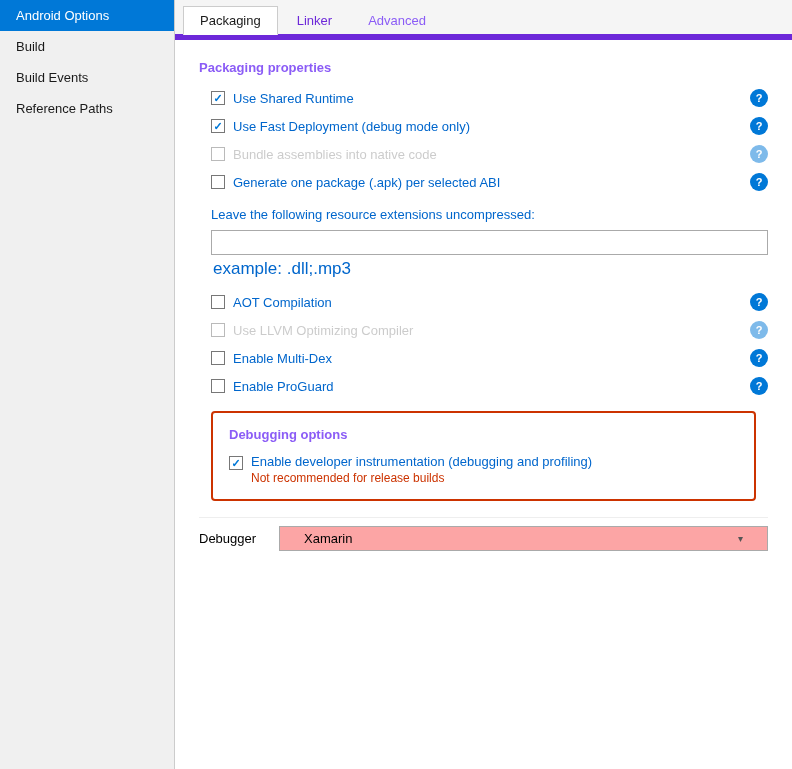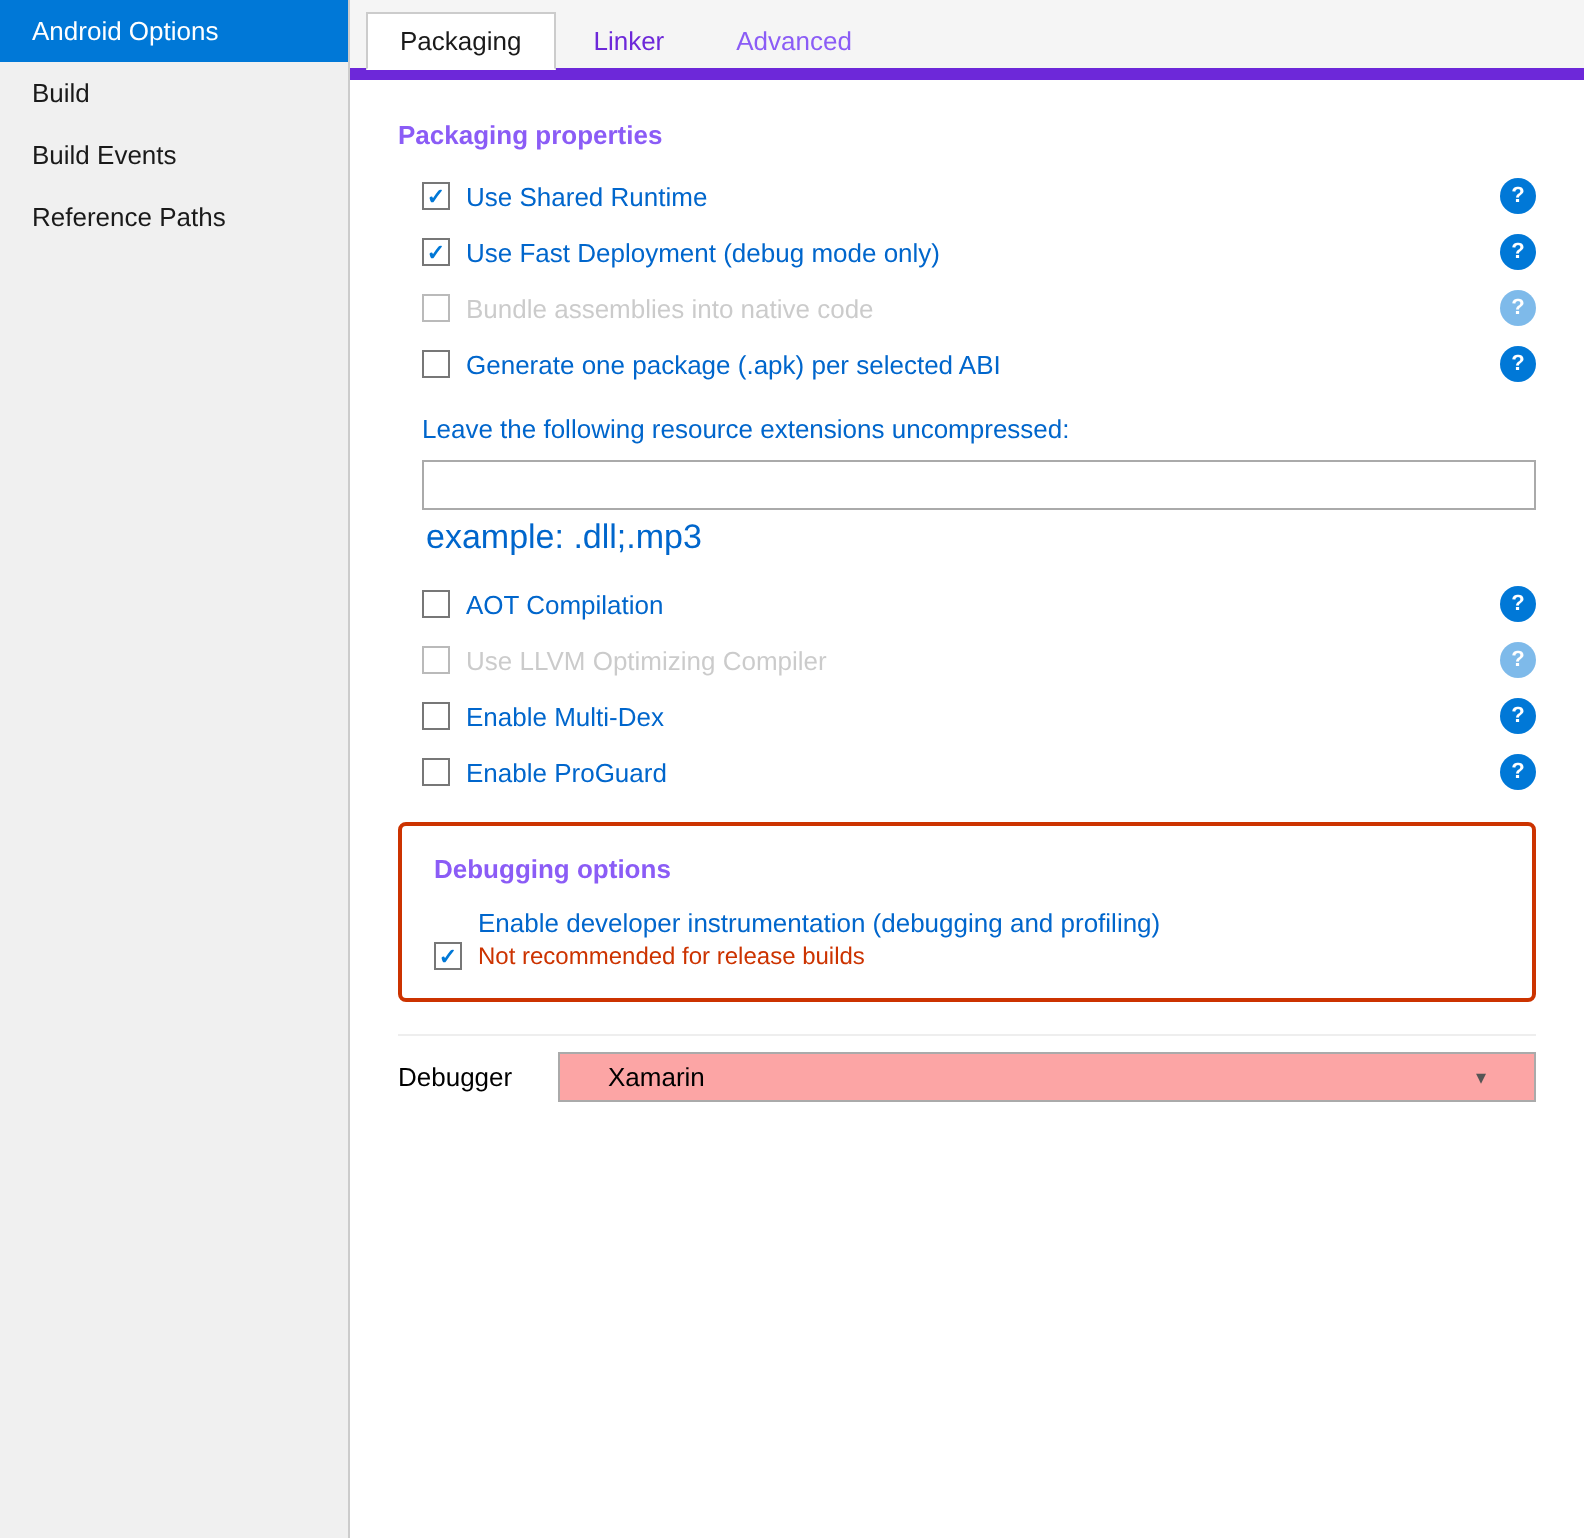--- a/index.html
+++ b/index.html
@@ -172,28 +172,28 @@
 
     .divider-section {
       margin-top: 14px;
     }
 
     
     .debug-box {
       border: 2px solid #cc3300;
       border-radius: 4px;
       padding: 14px 16px;
-      margin: 16px 0;
+      margin: 16px 12px;
     }
     .debug-box .section-title {
       margin-bottom: 12px;
     }
     .debug-option-row {
       display: flex;
-      align-items: flex-end;
+      align-items: flex-start;
     }
     .debug-option-text {
       display: flex;
       flex-direction: column;
     }
     .debug-option-text .main-text {
       color: #0066cc;
     }
     .debug-option-text .sub-text {
       color: #cc3300;

